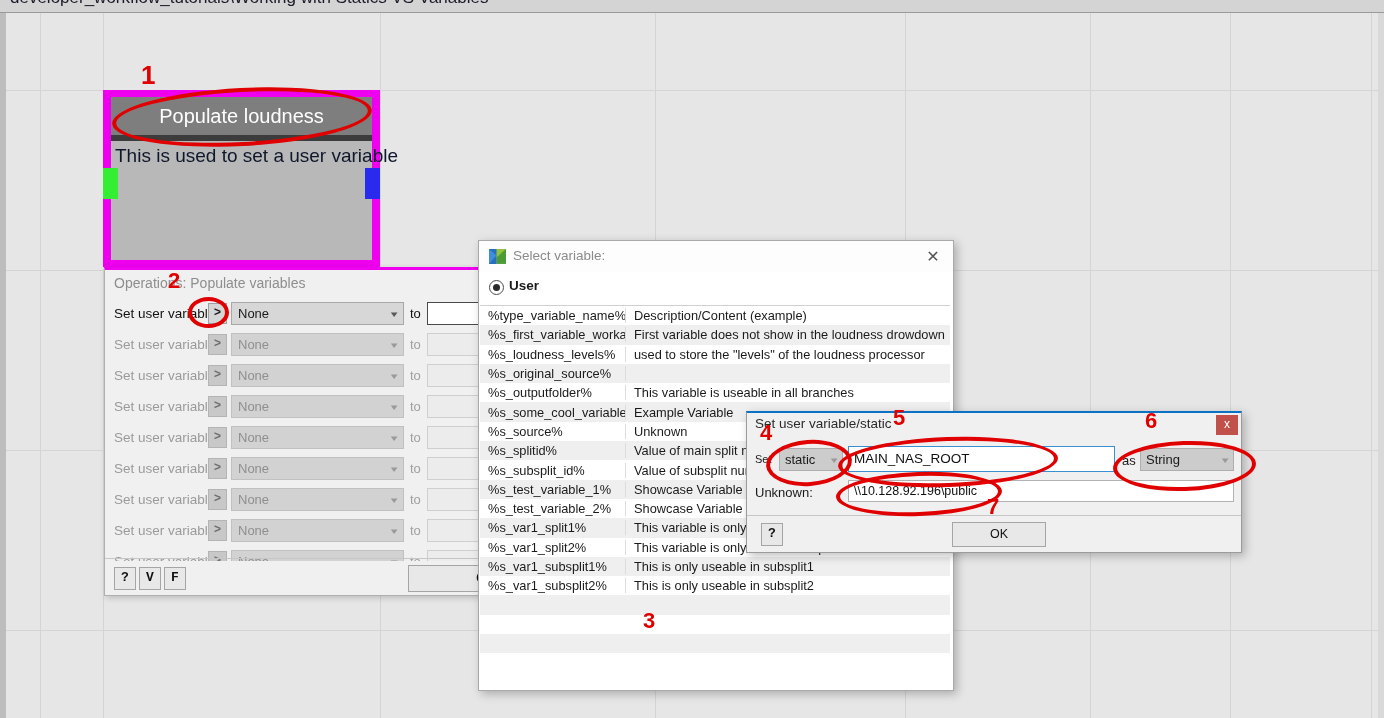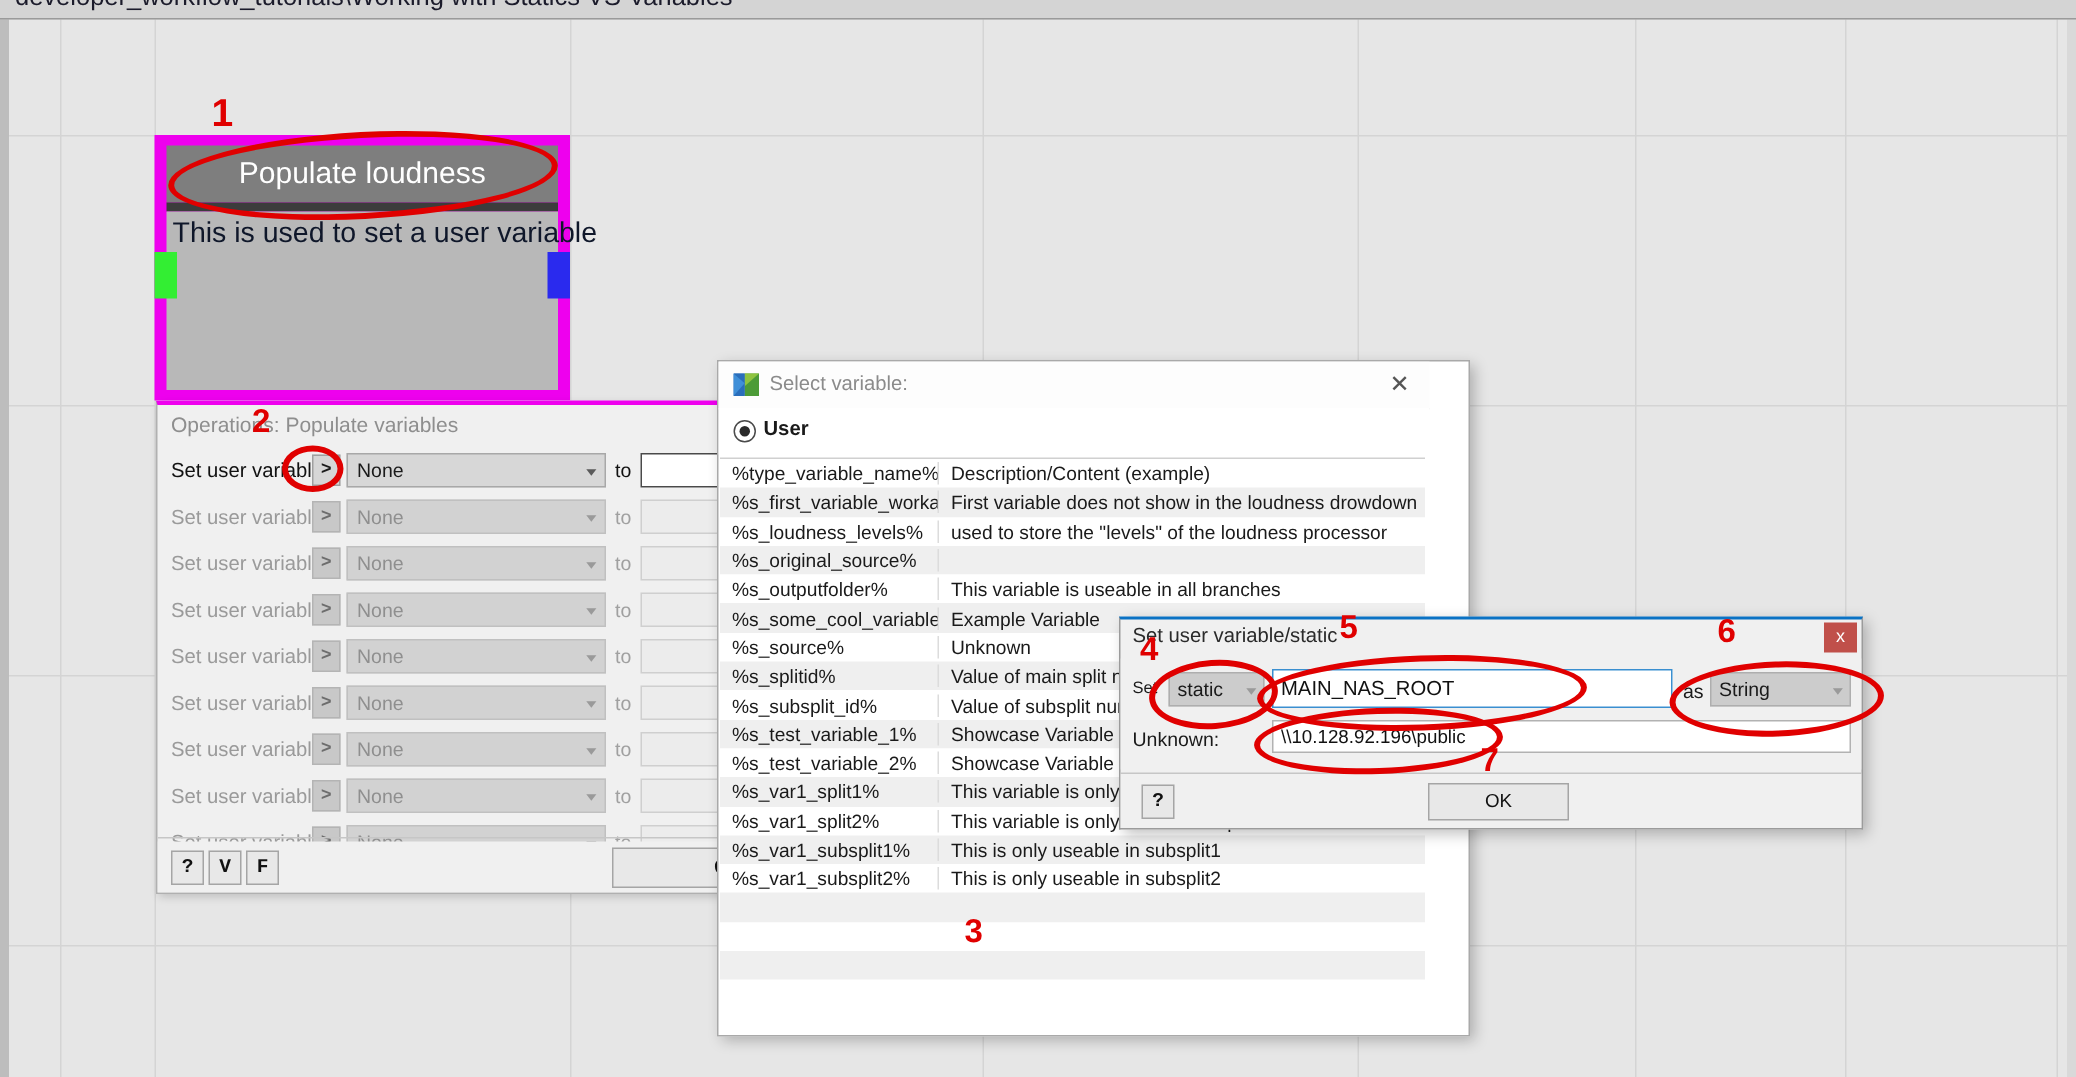--- a/index.html
+++ b/index.html
@@ -81,21 +81,21 @@
   #ops-ok{
     position:absolute;left:303px;top:4px;width:150px;height:25px;background:#e8e8e8;border:1px solid #a5a5a5;
     font-size:13px;font-weight:bold;color:#111;text-align:center;line-height:25px;
     font-family:"Liberation Mono", monospace;
   }
 
   
   #selvar{
     position:absolute;left:478px;top:240px;width:474px;height:449px;
     background:#ffffff;border:1px solid #a9a9a9;
-    box-shadow:3px 3px 9px rgba(0,0,0,.25);z-index:30;overflow:hidden;padding-left:26px;
+    box-shadow:3px 3px 9px rgba(0,0,0,.25);z-index:30;overflow:hidden;
   }
   #sv-title{position:absolute;left:0;top:0;width:474px;height:31px;background:#fdfdfd;border-bottom:1px solid #e4e4e4;}
   #sv-icon{position:absolute;left:10px;top:7px;width:17px;height:17px;}
   #sv-title-text{position:absolute;left:34px;top:7px;font-size:13.5px;color:#8b8b8b;}
   #sv-close{position:absolute;right:10px;top:6px;width:20px;height:20px;color:#555;font-size:16px;text-align:center;line-height:19px;}
   #sv-radiobar{position:absolute;left:0;top:31px;width:474px;height:31px;background:#ffffff;}
   #sv-radio{position:absolute;left:10px;top:8px;width:13px;height:13px;border:1px solid #4a4a4a;border-radius:50%;background:#fff;}
   #sv-radio:after{content:"";position:absolute;left:3px;top:3px;width:7px;height:7px;border-radius:50%;background:#2a2a2a;}
   #sv-radio-label{position:absolute;left:30px;top:6px;font-size:13.5px;color:#1a1a1a;font-weight:bold;}
   #sv-list{position:absolute;left:1px;top:64px;width:470px;height:583px;border:1px solid #d0d0d0;border-left:none;border-right:none;}

